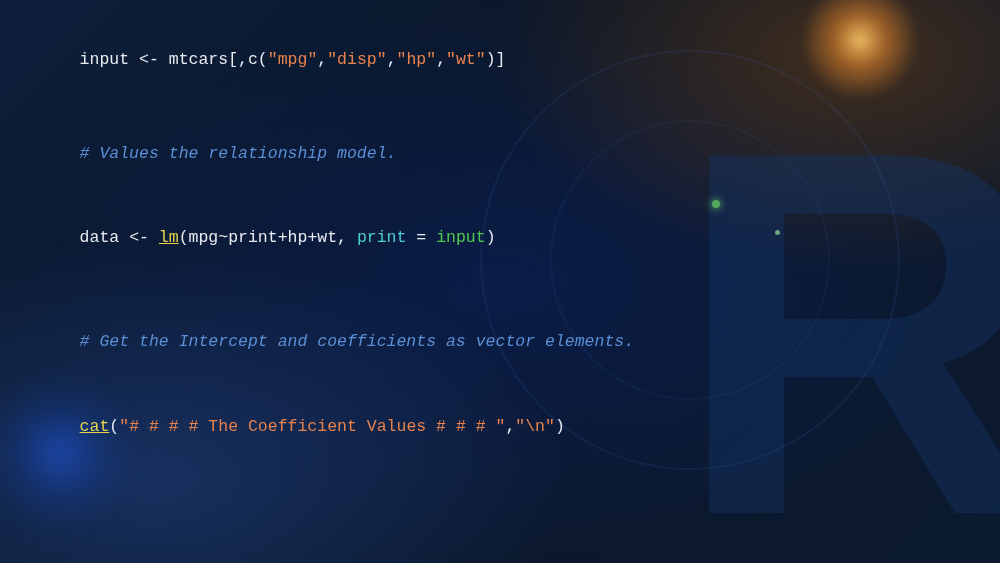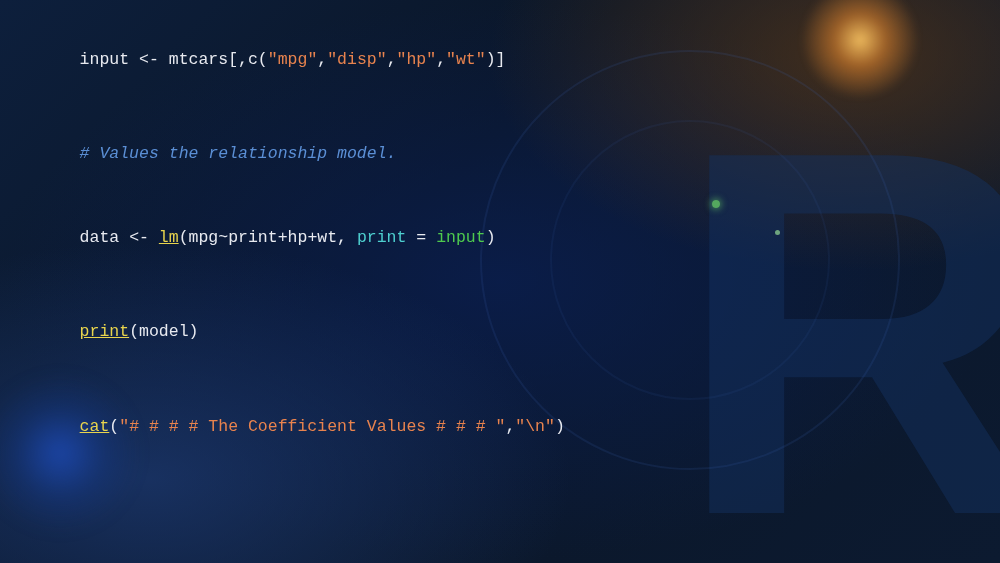--- a/index.html
+++ b/index.html
@@ -170,26 +170,26 @@
     <span class="c-comment"># Values the relationship model.</span>
   </div>
 
   <div class="code-line">
     <span class="c-white">data </span><span class="c-white">&lt;- </span><span class="c-yellow">lm</span><span class="c-white">(mpg~print+hp+wt, </span><span class="c-cyan">print</span><span class="c-white"> = </span><span class="c-green">input</span><span class="c-white">)</span>
   </div>
 
   <div class="spacer"></div>
 
 
-  <div class="code-line">
-    <span class="c-yellow">print</span><span class="c-white">(model)</span>
-  </div>
 
   <div class="spacer"></div>
 
+  <div class="code-line">
+    <span class="c-comment"># Get the Intercept and coefficients as vector elements.</span>
+  </div>
 
   <div class="code-line">
     <span class="c-yellow">cat</span><span class="c-white">(</span><span class="c-string">"# # # # The Coefficient Values # # # "</span><span class="c-white">,</span><span class="c-string">"\n"</span><span class="c-white">)</span>
   </div>
 
   <div class="spacer"></div>
 
   <div class="spacer"></div>
 
   <div class="spacer"></div>

